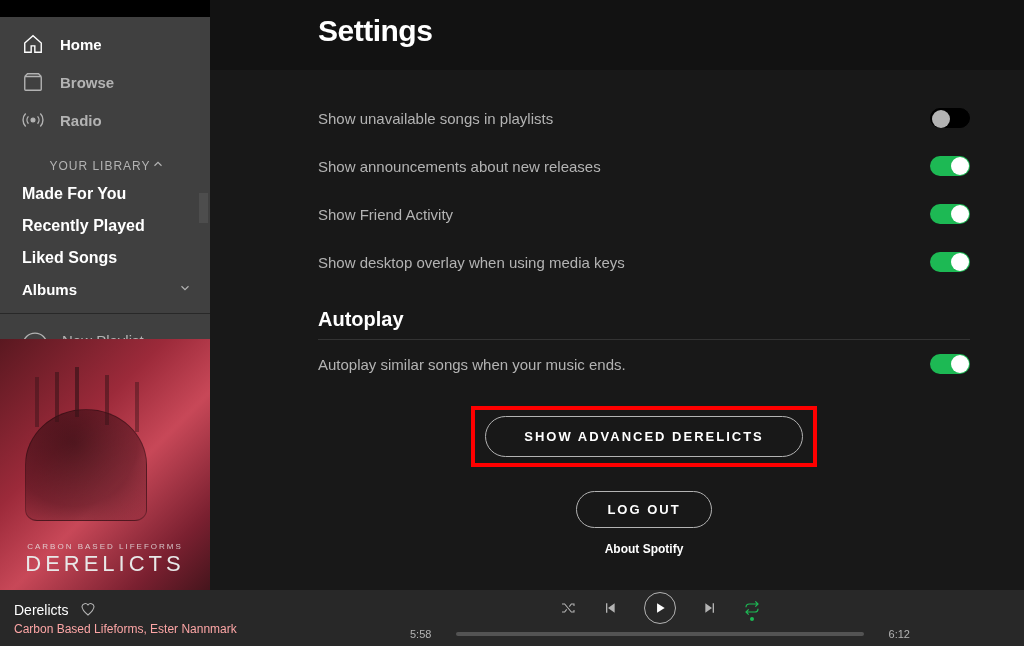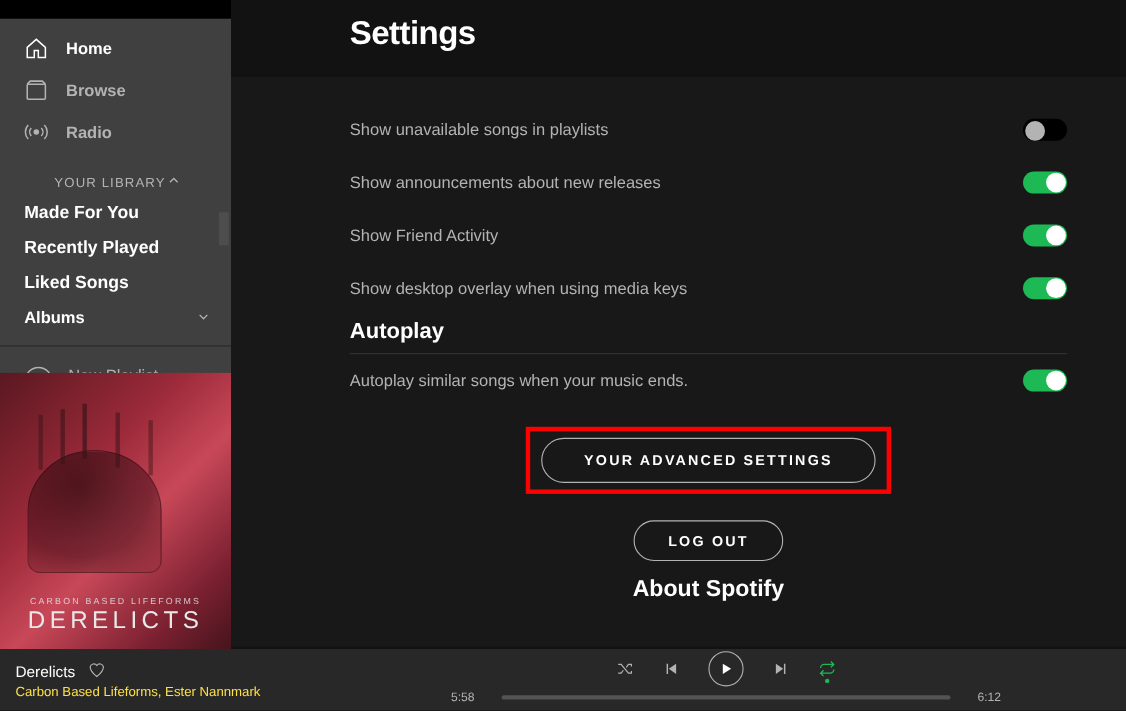--- a/index.html
+++ b/index.html
@@ -118,21 +118,21 @@
   position:relative; flex-shrink:0;
 }
 .toggle .knob {
   position:absolute; top:1px; width:18px; height:18px; border-radius:50%; background:#fff;
 }
 .toggle.on { background:#1db954; }
 .toggle.on .knob { right:1px; }
 .toggle.off { background:#000; border:1px solid #000; }
 .toggle.off .knob { left:1px; background:#b3b3b3; }
 .section-title {
-  color:#fff; font-size:20px; font-weight:800; margin-top:4px;
+  color:#fff; font-size:20px; font-weight:800; margin-top:22px;
   border-bottom:1px solid #333; padding-bottom:8px;
 }
 .button-row { text-align:center; margin-top:18px; }
 .pill-btn {
   display:inline-block;
   border:1px solid #b3b3b3;
   border-radius:30px;
   padding:12px 38px;
   color:#fff;
   font-size:13px;
@@ -140,35 +140,35 @@
   letter-spacing:2px;
   background:transparent;
   cursor:pointer;
 }
 .highlight-box {
   display:inline-block;
   border:4px solid #ff0000;
   padding:6px 10px;
 }
 .about-link {
-  text-align:center; color:#fff; font-size:21px; font-weight:600; margin-top:14px;
+  text-align:center; color:#fff; font-size:12px; font-weight:600; margin-top:14px;
 }
 .player-bar {
   position:absolute; left:0; bottom:0;
   width:1024px; height:56px;
   background:#282828;
   display:flex; align-items:center;
 }
 .pb-left {
   display:flex; flex-direction:column; justify-content:center;
   padding-left:14px; width:360px;
 }
 .pb-track-row { display:flex; align-items:center; gap:12px; }
 .pb-track-name { color:#fff; font-size:14px; }
-.pb-artist { color:#fde047; font-size:12px; margin-top:2px; }
+.pb-artist { color:#fca5a5; font-size:12px; margin-top:2px; }
 .heart-icon { color:#b3b3b3; font-size:14px; }
 .pb-center {
   position:absolute; left:380px; top:0; width:560px;
 }
 .pb-ctrls {
   display:flex; align-items:center; justify-content:center; gap:26px;
   margin-top:2px;
 }
 .pb-btn { color:#b3b3b3; cursor:pointer; display:flex; align-items:center; justify-content:center; }
 .play-btn {
@@ -301,21 +301,21 @@
 
     <div class="setting-row">
       <span class="setting-label">Autoplay similar songs when your music ends.</span>
       <div class="toggle on">
           <div class="knob"></div>
         </div>
     </div>
 
     <div class="button-row">
       <span class="highlight-box">
-        <button class="pill-btn">YOUR ADVANCED SETTINGS</button>
+        <button class="pill-btn">SHOW ADVANCED DERELICTS</button>
       </span>
     </div>
 
     <div class="button-row" style="margin-top:24px;">
       <button class="pill-btn" style="padding:10px 30px;">LOG OUT</button>
     </div>
 
     <div class="about-link">About Spotify</div>
   </div>
 </div>

